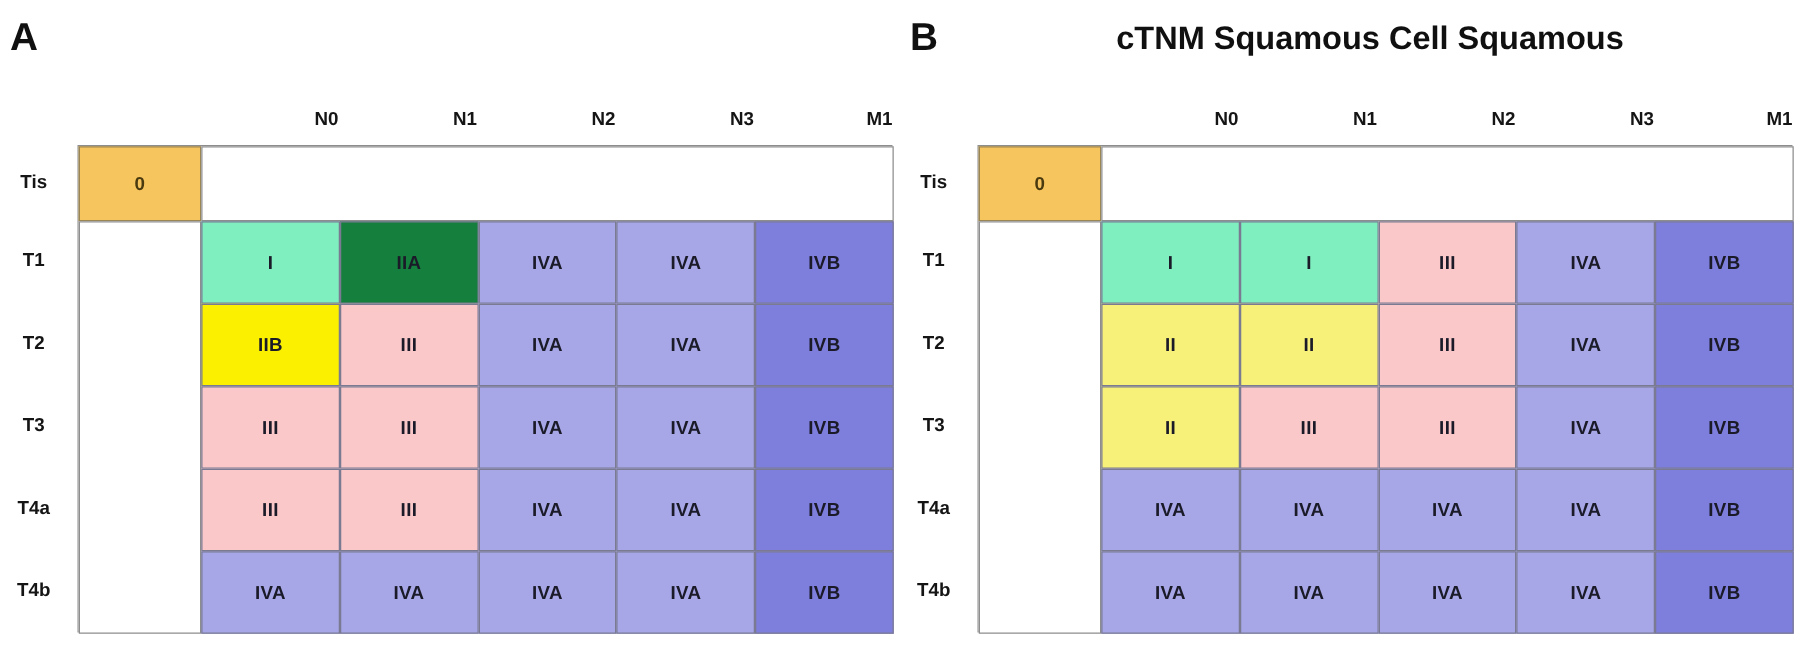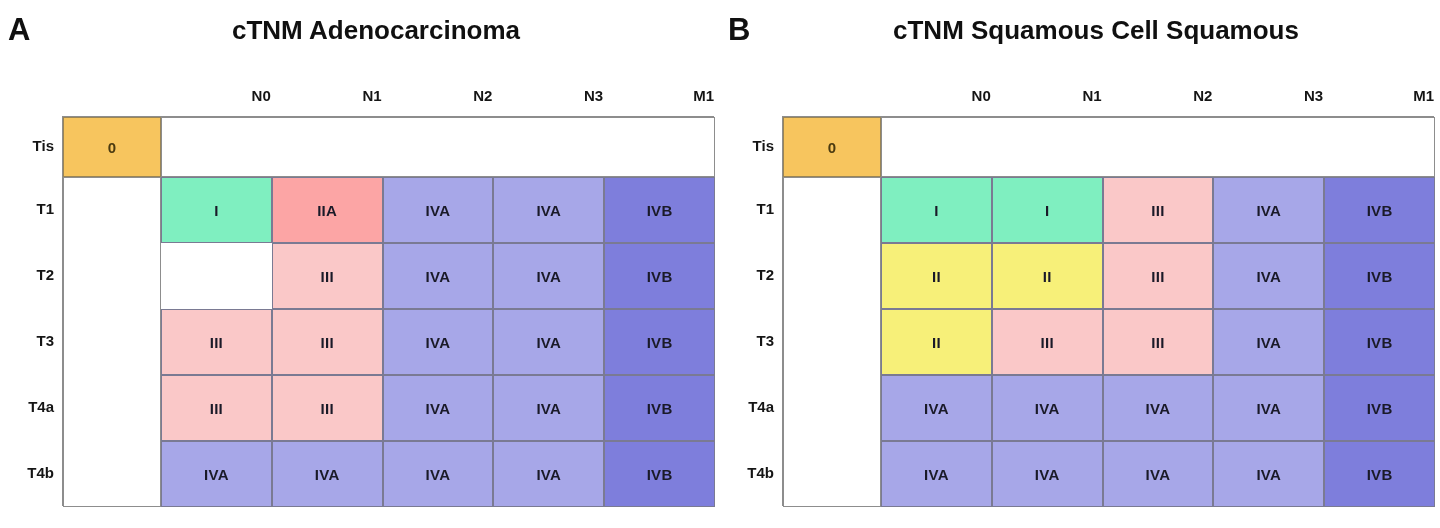--- a/index.html
+++ b/index.html
@@ -77,21 +77,21 @@
   
   .row-labels {
     position: absolute;
     left: 0;
     top: 0;
     width: 720px;
     height: 528px;
   }
   .row-label {
     position: absolute;
-    text-align: right;
+    text-align: center;
     font-size: 15px;
     font-weight: bold;
     color: #151515;
   }
 
   
   .grid {
     position: absolute;
     border: 1.5px solid #8d8d8d;
     box-sizing: border-box;
@@ -118,21 +118,20 @@
     color: #4a3a10;
   }
 </style>
 </head>
 <body>
 
 <div class="figure" id="figure-root">
     <div class="panel">
       <div class="panel-head">
         <div class="panel-letter">A</div>
-        <div class="panel-title">cTNM Adenocarcinoma</div>
       </div>
       <div class="col-headers">
         <div class="col-header" style="left: 160px; width: 110.8px;">N0</div>
         <div class="col-header" style="left: 270.8px; width: 110.8px;">N1</div>
         <div class="col-header" style="left: 381.6px; width: 110.8px;">N2</div>
         <div class="col-header" style="left: 492.4px; width: 110.8px;">N3</div>
         <div class="col-header" style="left: 603.2px; width: 110.8px;">M1</div>
       </div>
       <div class="row-labels">
         <div class="row-label" style="left: 0px; width: 54px; top: 116px; height: 60px; line-height: 60px;">Tis</div>
@@ -140,24 +139,25 @@
         <div class="row-label" style="left: 0px; width: 54px; top: 242px; height: 66px; line-height: 66px;">T2</div>
         <div class="row-label" style="left: 0px; width: 54px; top: 308px; height: 66px; line-height: 66px;">T3</div>
         <div class="row-label" style="left: 0px; width: 54px; top: 374px; height: 66px; line-height: 66px;">T4a</div>
         <div class="row-label" style="left: 0px; width: 54px; top: 440px; height: 66px; line-height: 66px;">T4b</div>
       </div>
       <div class="grid" style="left: 62px; top: 116px; width: 652px; height: 390px;">
         <div class="cell stage0" style="left: 0px; top: 0px; width: 98px; height: 60px; background: rgb(247, 197, 94);">0</div>
         <div class="cell empty-white" style="left: 98px; top: 0px; width: 554px; height: 60px;"></div>
         <div class="cell empty-white" style="left: 0px; top: 60px; width: 98px; height: 330px;"></div>
         <div class="cell" style="left: 98px; top: 60px; width: 110.8px; height: 66px; background: rgb(127, 239, 192);">I</div>
-        <div class="cell" style="left: 208.8px; top: 60px; width: 110.8px; height: 66px; background: #fca5a5;">IIA</div>
+        <div class="cell" style="left: 208.8px; top: 60px; width: 110.8px; height: 66px; background: #15803d;">IIA</div>
         <div class="cell" style="left: 319.6px; top: 60px; width: 110.8px; height: 66px; background: rgb(167, 167, 232);">IVA</div>
         <div class="cell" style="left: 430.4px; top: 60px; width: 110.8px; height: 66px; background: rgb(167, 167, 232);">IVA</div>
         <div class="cell" style="left: 541.2px; top: 60px; width: 110.8px; height: 66px; background: rgb(126, 126, 220);">IVB</div>
+        <div class="cell" style="left: 98px; top: 126px; width: 110.8px; height: 66px; background: rgb(250, 240, 0);">IIB</div>
         <div class="cell" style="left: 208.8px; top: 126px; width: 110.8px; height: 66px; background: rgb(250, 200, 200);">III</div>
         <div class="cell" style="left: 319.6px; top: 126px; width: 110.8px; height: 66px; background: rgb(167, 167, 232);">IVA</div>
         <div class="cell" style="left: 430.4px; top: 126px; width: 110.8px; height: 66px; background: rgb(167, 167, 232);">IVA</div>
         <div class="cell" style="left: 541.2px; top: 126px; width: 110.8px; height: 66px; background: rgb(126, 126, 220);">IVB</div>
         <div class="cell" style="left: 98px; top: 192px; width: 110.8px; height: 66px; background: rgb(250, 200, 200);">III</div>
         <div class="cell" style="left: 208.8px; top: 192px; width: 110.8px; height: 66px; background: rgb(250, 200, 200);">III</div>
         <div class="cell" style="left: 319.6px; top: 192px; width: 110.8px; height: 66px; background: rgb(167, 167, 232);">IVA</div>
         <div class="cell" style="left: 430.4px; top: 192px; width: 110.8px; height: 66px; background: rgb(167, 167, 232);">IVA</div>
         <div class="cell" style="left: 541.2px; top: 192px; width: 110.8px; height: 66px; background: rgb(126, 126, 220);">IVB</div>
         <div class="cell" style="left: 98px; top: 258px; width: 110.8px; height: 66px; background: rgb(250, 200, 200);">III</div>

